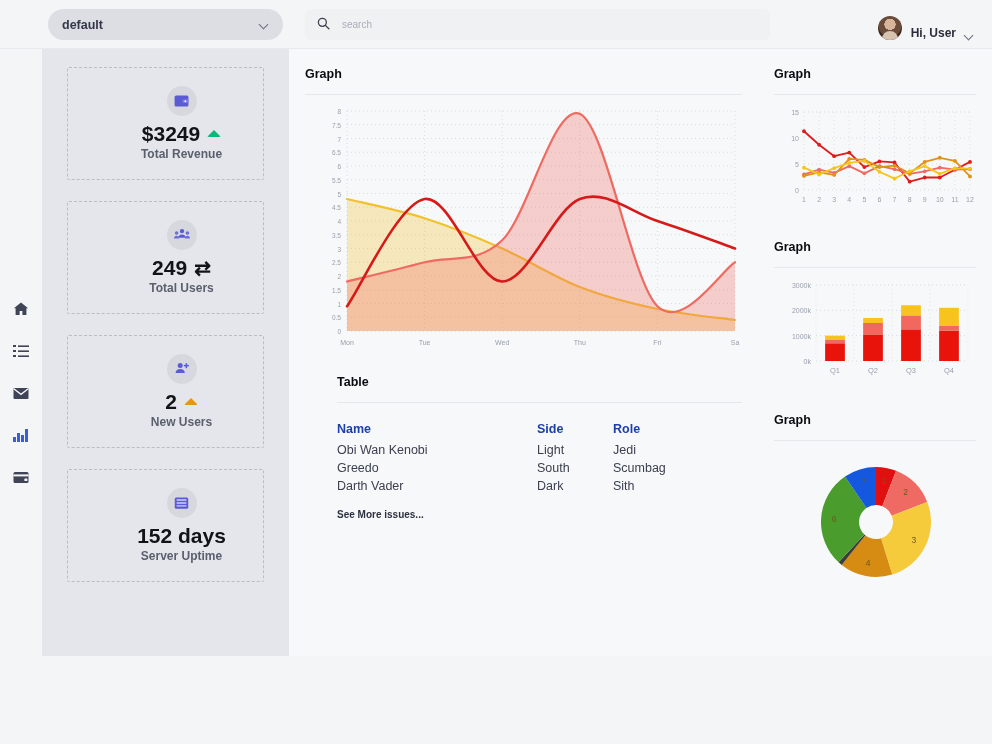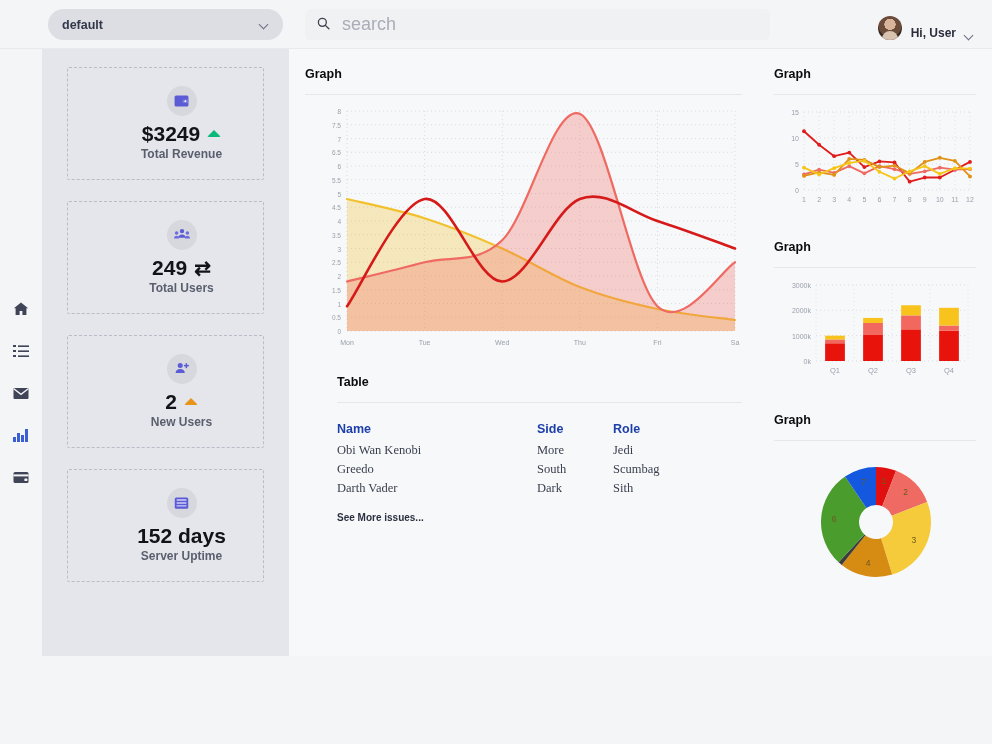--- a/index.html
+++ b/index.html
@@ -37,21 +37,21 @@
     transform: rotate(45deg);
   }
   .search-wrap {
     position: absolute; left: 305px; top: 9px; width: 465px; height: 31px;
     background: #f0f1f3; border-radius: 6px;
     display: flex; align-items: center; padding: 0 12px; gap: 12px;
   }
   .search-input {
     border: none; background: transparent; outline: none;
     font-family: "Liberation Sans", sans-serif;
-    font-size: 18px; color: #0f766e; width: 100%;
+    font-size: 10px; color: #0f766e; width: 100%;
   }
   .search-input::placeholder { color: #a9adb8; }
   .user-wrap {
     position: absolute; right: 18px; top: 8px; height: 32px;
     display: flex; align-items: flex-end; gap: 9px; cursor: pointer;
   }
   .avatar {
     width: 24px; height: 24px; border-radius: 50%;
     background: radial-gradient(circle at 50% 35%, #d8b49a 0 28%, #6b4b3a 29% 60%, #3b2b24 61% 100%);
     overflow: hidden; position: relative;
@@ -110,21 +110,21 @@
   .panel-title { font-size: 12.5px; font-weight: bold; color: #0b0c0f; }
   .panel-rule { height: 1px; background: #e6e7ea; margin: 13px 0 0 0; }
 
   .chart-box { position: relative; width: 437px; height: 250px; margin-top: 8px; }
   .table-wrap { margin-top: 22px; margin-left: 32px; }
   .tbl { width: 100%; border-collapse: collapse; margin-top: 19px; }
   .tbl th {
     text-align: left; font-size: 12.5px; font-weight: bold;
     color: #1c3faa; padding: 0 0 5px 0;
   }
-  .tbl td { font-size: 12.5px; color: #3b4050; padding: 2px 0; font-family: Liberation Serif, serif; }
+  .tbl td { font-size: 12.5px; color: #3b4050; padding: 2px 0; }
   .tbl th:nth-child(1), .tbl td:nth-child(1) { width: 200px; }
   .tbl th:nth-child(2), .tbl td:nth-child(2) { width: 76px; }
   .see-more {
     margin-top: 14px; font-size: 10px; font-weight: bold;
     color: #2b3040; cursor: pointer;
   }
 
   
   .right {
     position: absolute; left: 758px; top: 49px; width: 234px; height: 607px;
@@ -359,21 +359,21 @@
         <thead>
           <tr>
             <th>Name</th>
             <th>Side</th>
             <th>Role</th>
           </tr>
         </thead>
         <tbody>
           <tr>
             <td>Obi Wan Kenobi</td>
-            <td>More</td>
+            <td>Light</td>
             <td>Jedi</td>
           </tr>
           <tr>
             <td>Greedo</td>
             <td>South</td>
             <td>Scumbag</td>
           </tr>
           <tr>
             <td>Darth Vader</td>
             <td>Dark</td>

